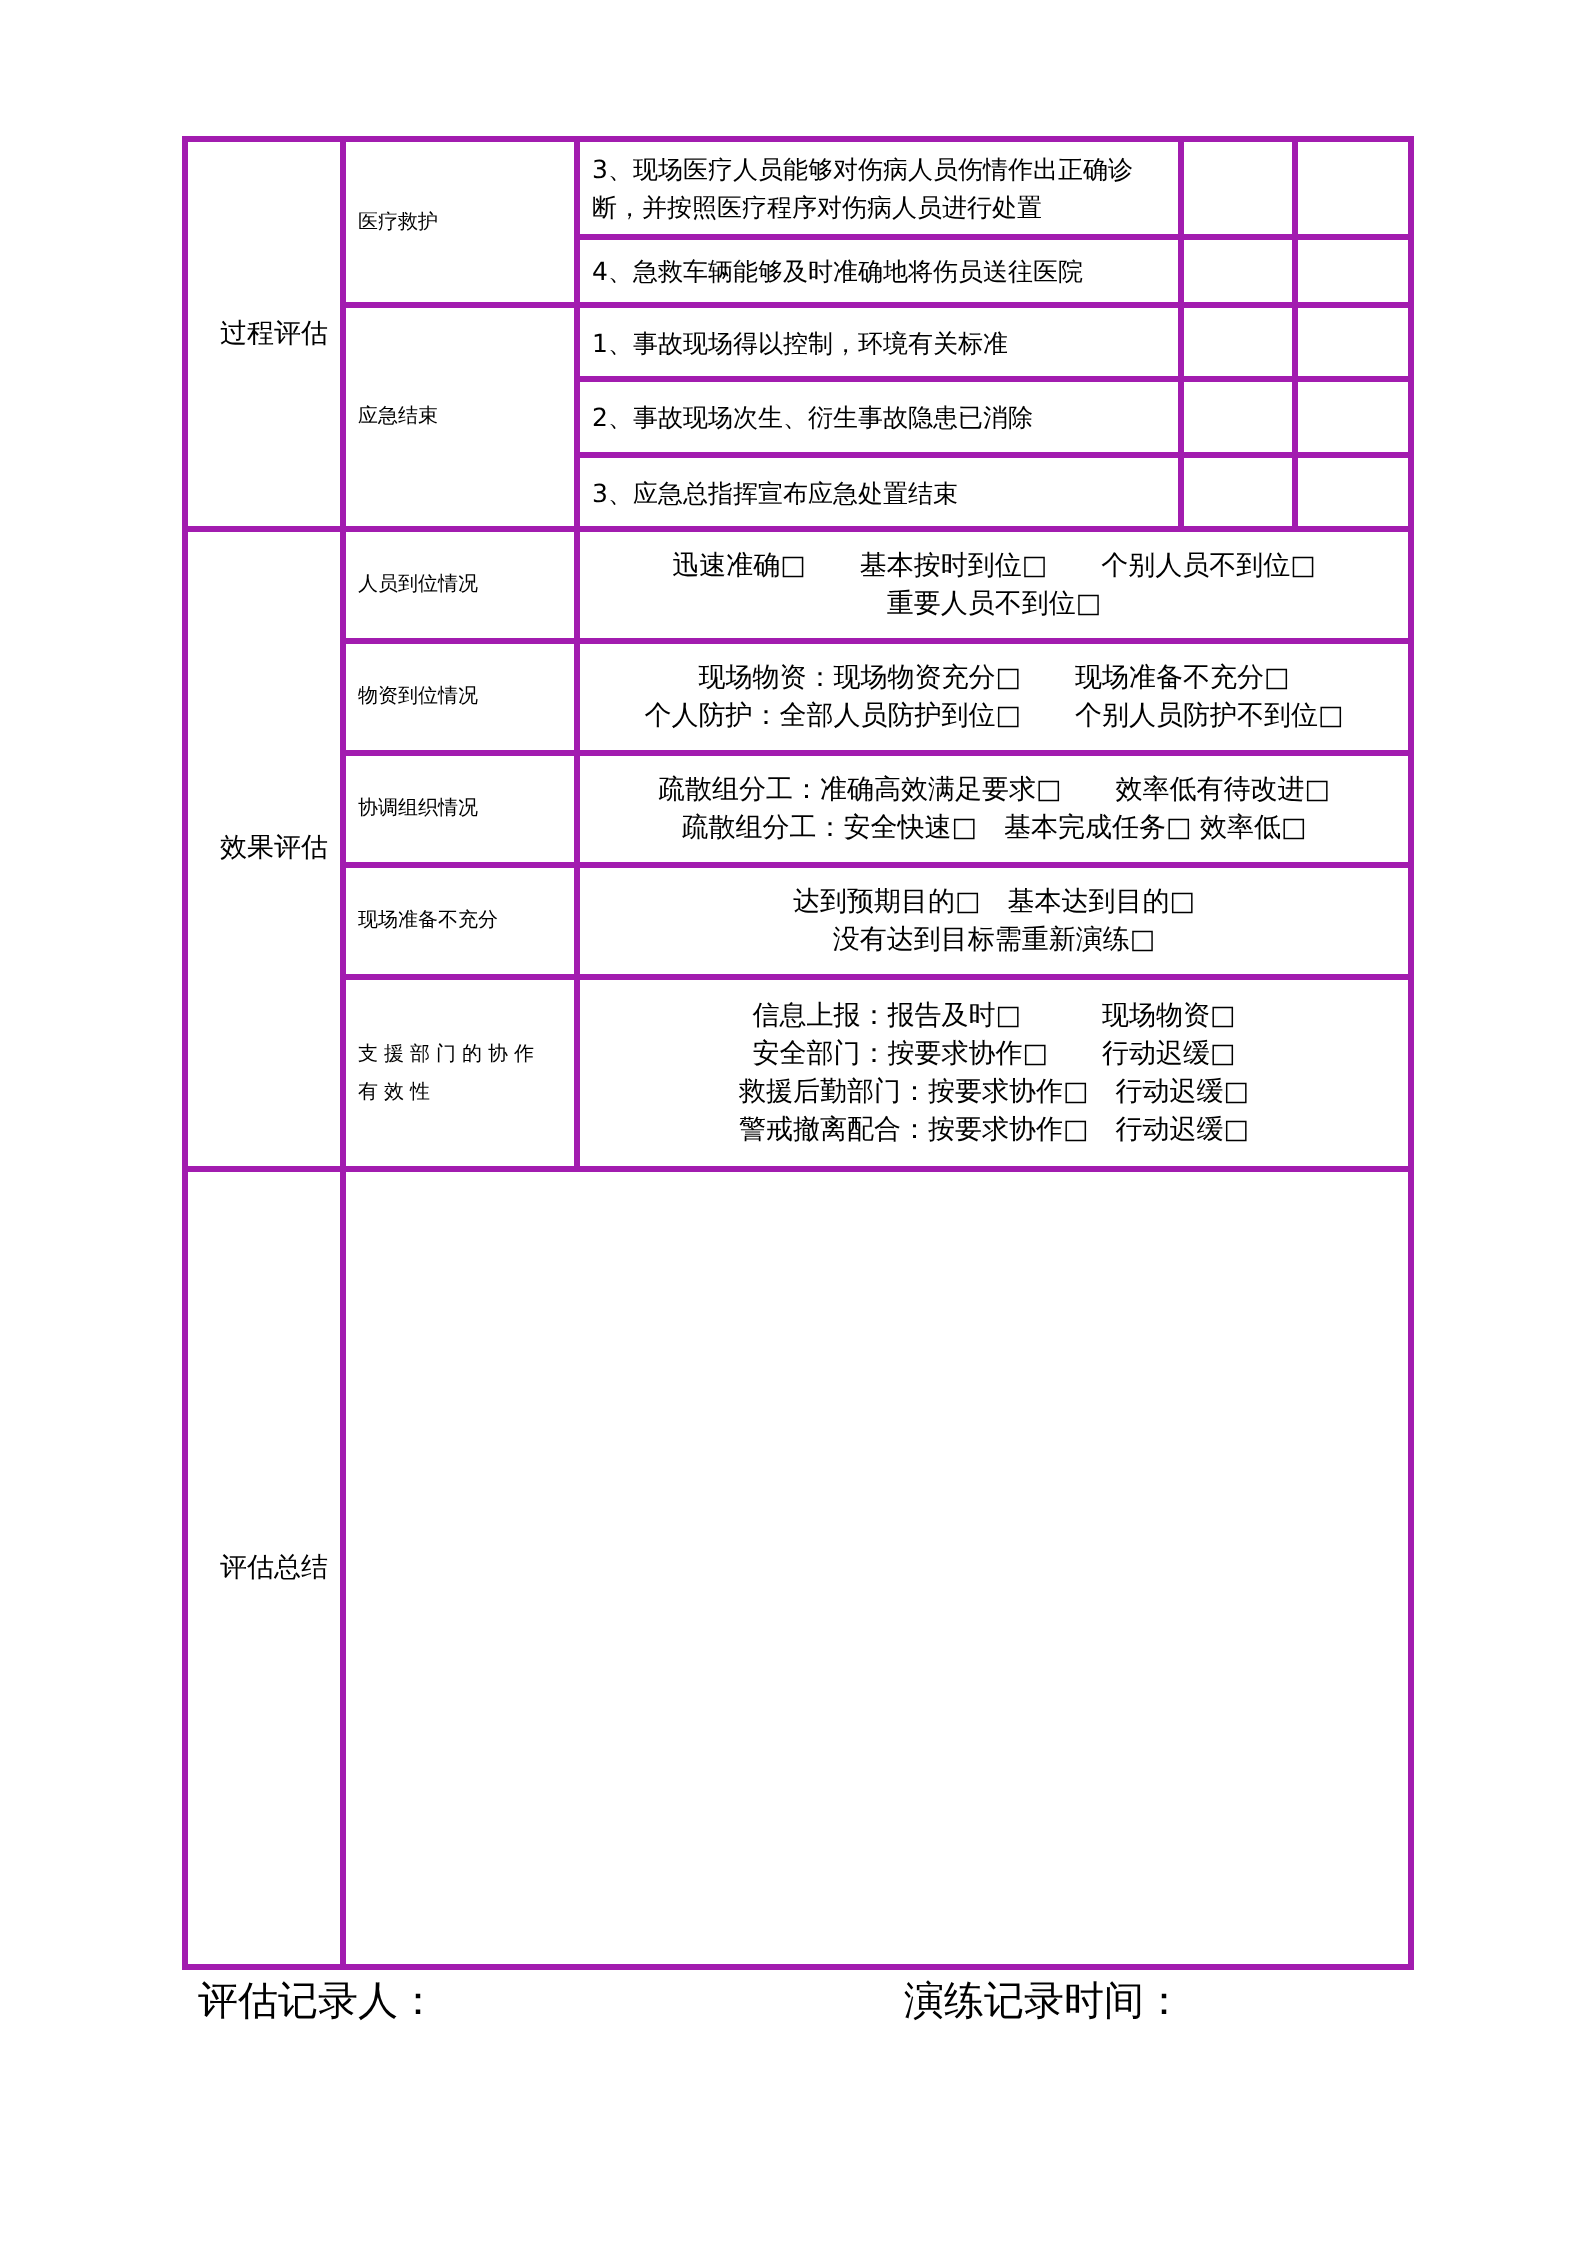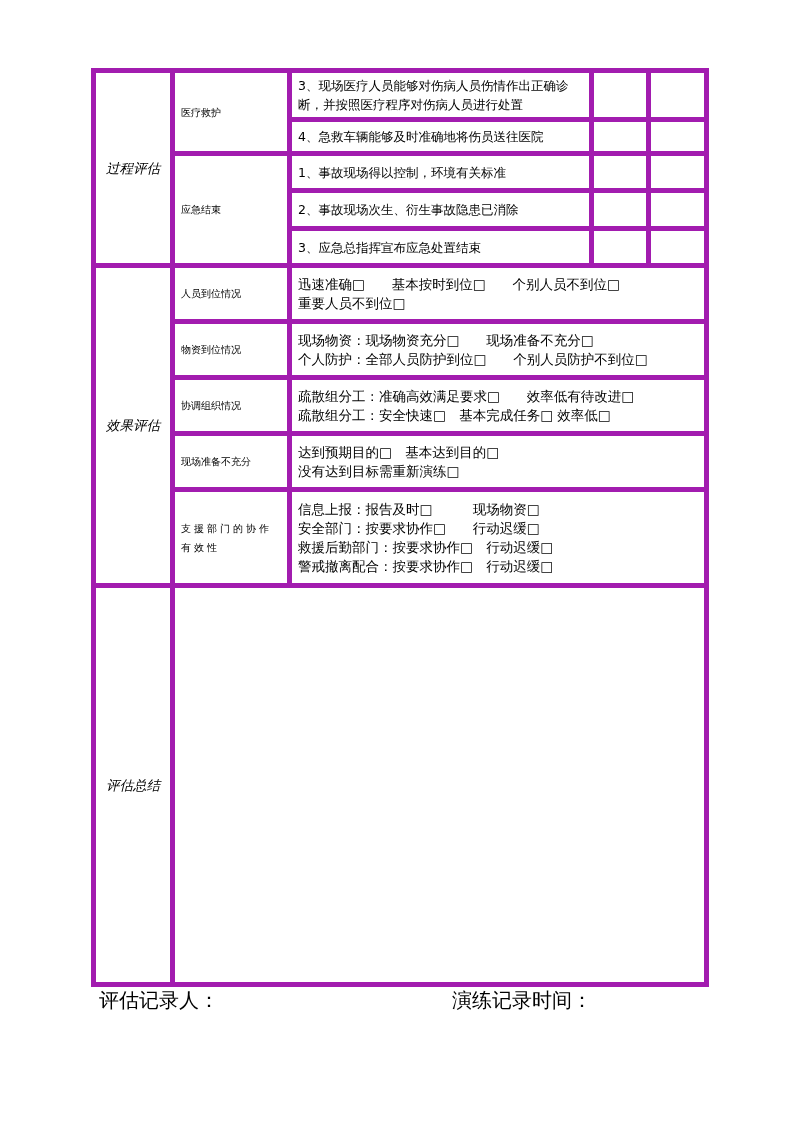--- a/index.html
+++ b/index.html
@@ -1,25 +1,25 @@
 <!DOCTYPE html>
 <html><head>
 <meta charset="utf-8">
 <style>
   html, body { margin: 0; padding: 0; background: #ffffff; }
   body { width: 793px; height: 1122px; position: relative; font-family: "DejaVu Sans", "Liberation Sans", sans-serif; color: #000; }
   .page { position: absolute; left: 0; top: 0; width: 793px; height: 1122px; }
   table.form { position: absolute; left: 91px; top: 68px; width: 613px; border-collapse: collapse; table-layout: fixed; font-size: 13px; }
-  table.form td { border: 5px solid #a21caf; padding: 0 6px; vertical-align: middle; line-height: 19px; }
-  td.sec { text-align: center; padding-left: 6px; font-size: 13.5px; font-style: italic; }
+  table.form td { border: 3px solid #a21caf; padding: 0 6px; vertical-align: middle; line-height: 19px; }
+  td.sec { text-align: right; padding-left: 6px; font-size: 13.5px; }
   td.sub { font-size: 10px; }
   td.sub.just { letter-spacing: 3px; }
   td.item { font-size: 12.5px; }
   td.opts { font-size: 13.5px; line-height: 19px; padding-top: 2px; padding-bottom: 2px; }
-  .line { white-space: nowrap; }
+  .line { white-space: nowrap; text-align: center; }
   .footer { position: absolute; top: 987px; font-size: 20px; }
 </style>
 </head>
 <body>
 
 <div class="page">
   <table class="form">
     <colgroup>
       <col style="width:79px">
       <col style="width:117px">

